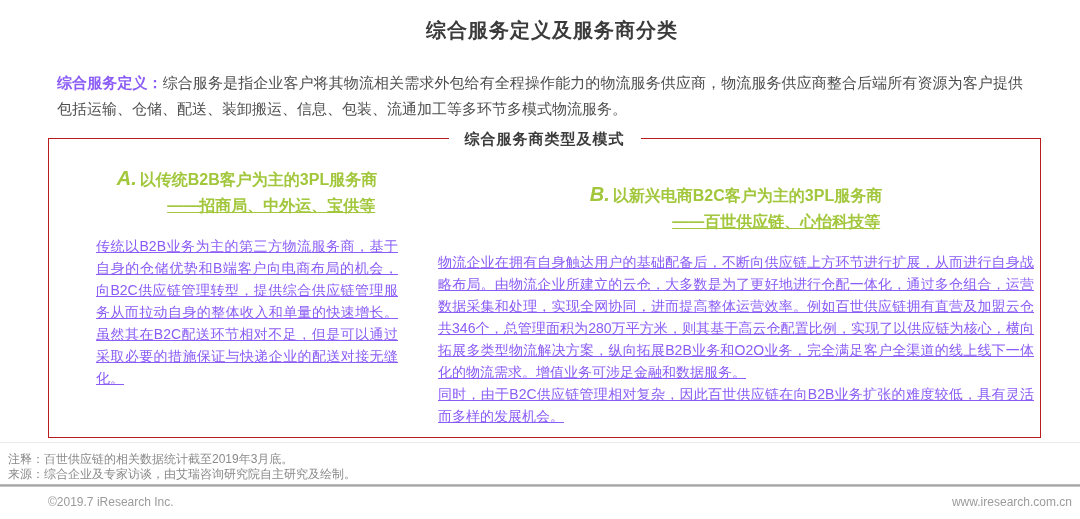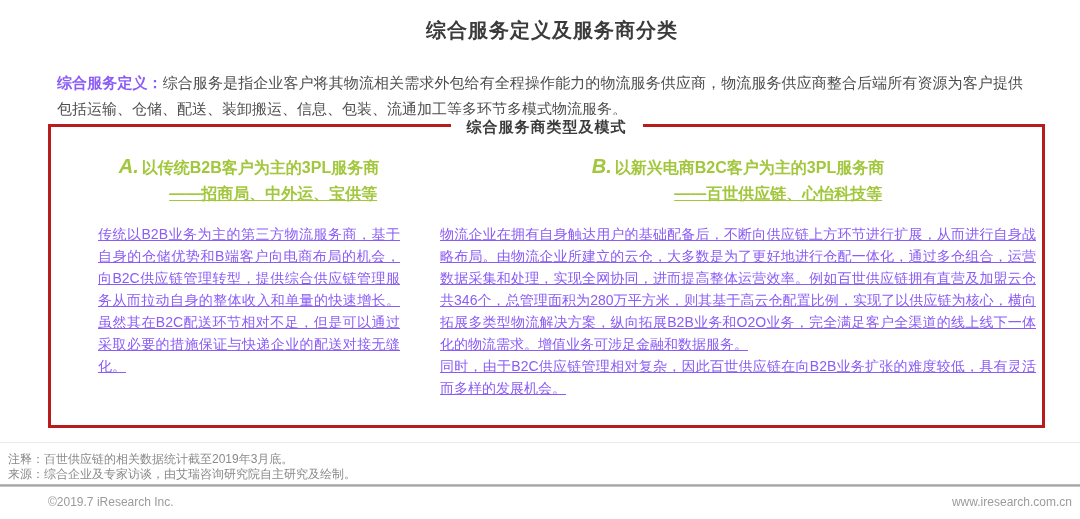--- a/index.html
+++ b/index.html
@@ -16,33 +16,33 @@
     letter-spacing:1px;
   }
 
   .definition {
     position:absolute; left:57px; top:70px; width:966px; margin:0;
     font-size:15px; line-height:26px; color:#4e4e4e; text-align:justify;
   }
   .definition .def-label { font-weight:bold; color:#8b5cf6; }
 
   .panel {
-    position:absolute; left:48px; top:124px; width:991px; height:298px;
-    border:3px solid #b91c1c; background:#ffffff;
+    position:absolute; left:48px; top:138px; width:991px; height:298px;
+    border:1px solid #b91c1c; background:#ffffff;
   }
   .panel-title {
     position:absolute; top:-12px; left:50%; transform:translateX(-50%);
     background:#ffffff; padding:0 16px; white-space:nowrap;
     font-size:15px; font-weight:bold; color:#3b3b3b; line-height:23px;
     letter-spacing:1px;
   }
 
   .col { position:absolute; top:26px; }
   .col-a { left:47px; width:302px; }
-  .col-b { left:389px; width:596px; }
+  .col-b { left:389px; width:596px;margin-top:16px; }
 
   .col-header { text-align:center; color:#a2c73c; font-weight:bold; }
   .col-header-inner { display:inline-block; text-align:left; }
   .col-heading { font-size:16px; line-height:26px; }
   .col-label { font-style:italic; font-size:20px; padding-right:3px; }
   .col-subheading { text-align:right; font-size:16px; line-height:26px; padding-right:2px;text-decoration:underline; }
 
   .col-body {
     margin:16px 0 0; font-size:14px; line-height:22px;
     color:#8b5cf6; text-align:justify;text-decoration:underline;

